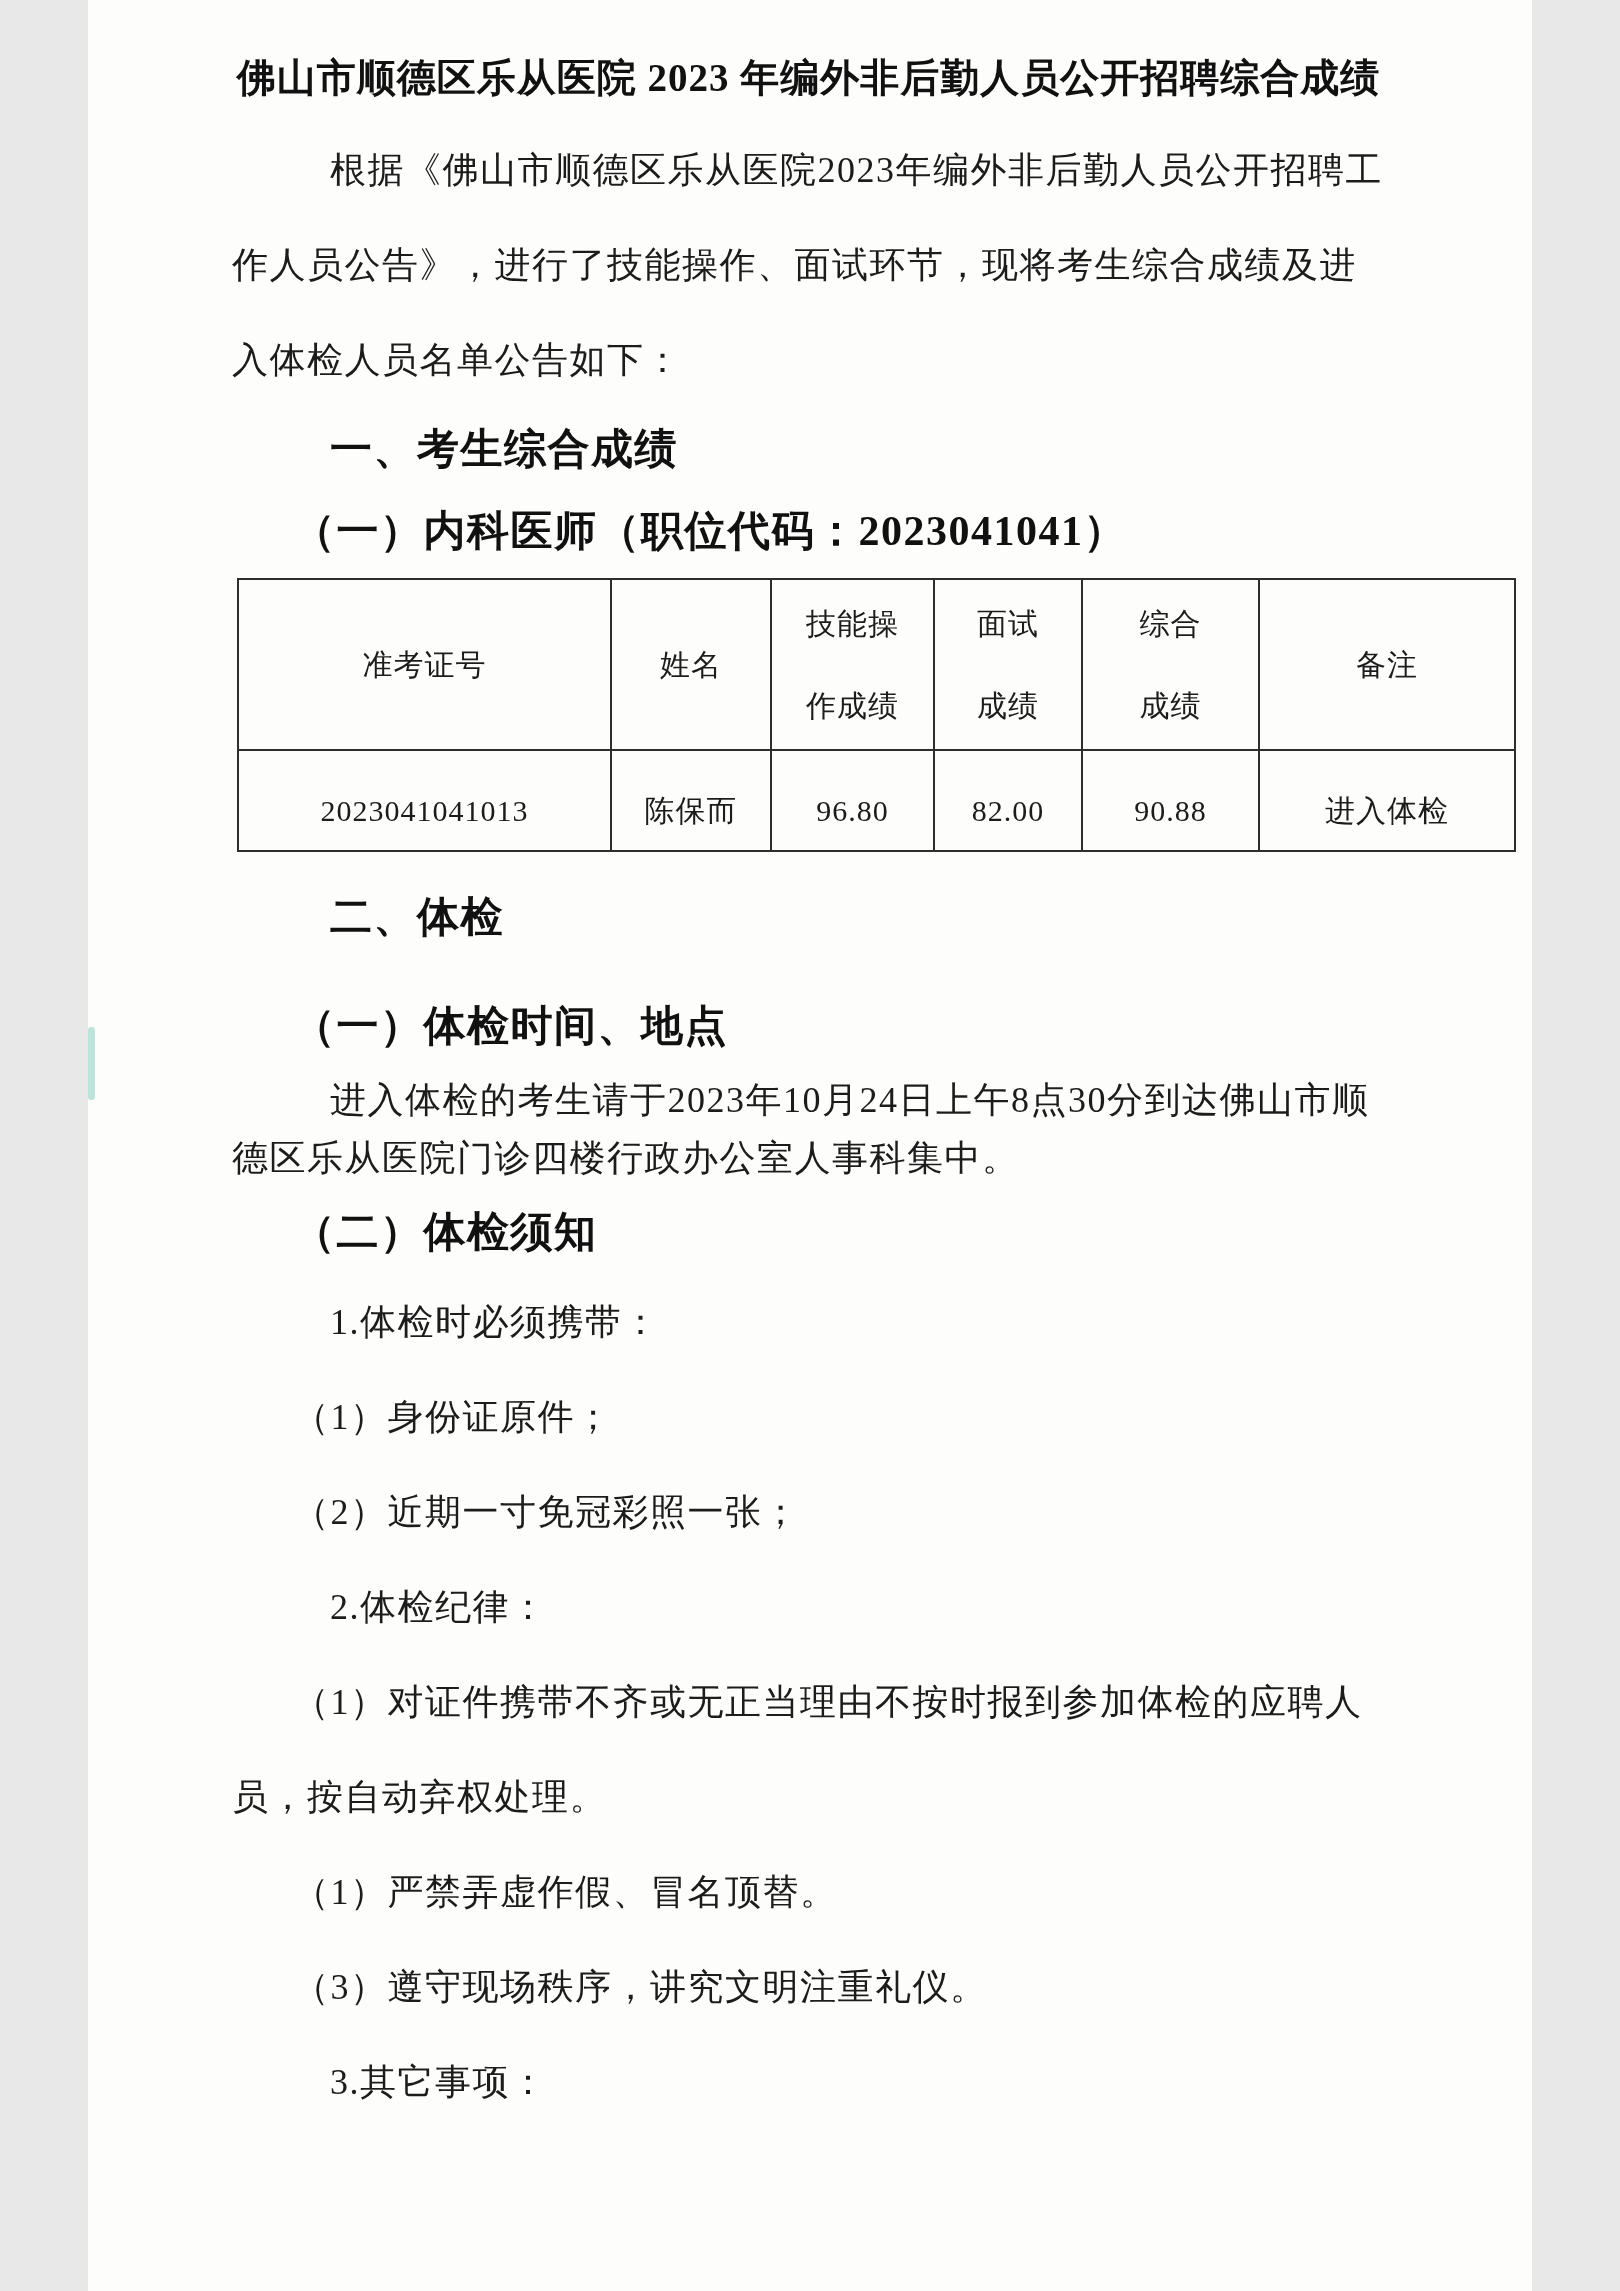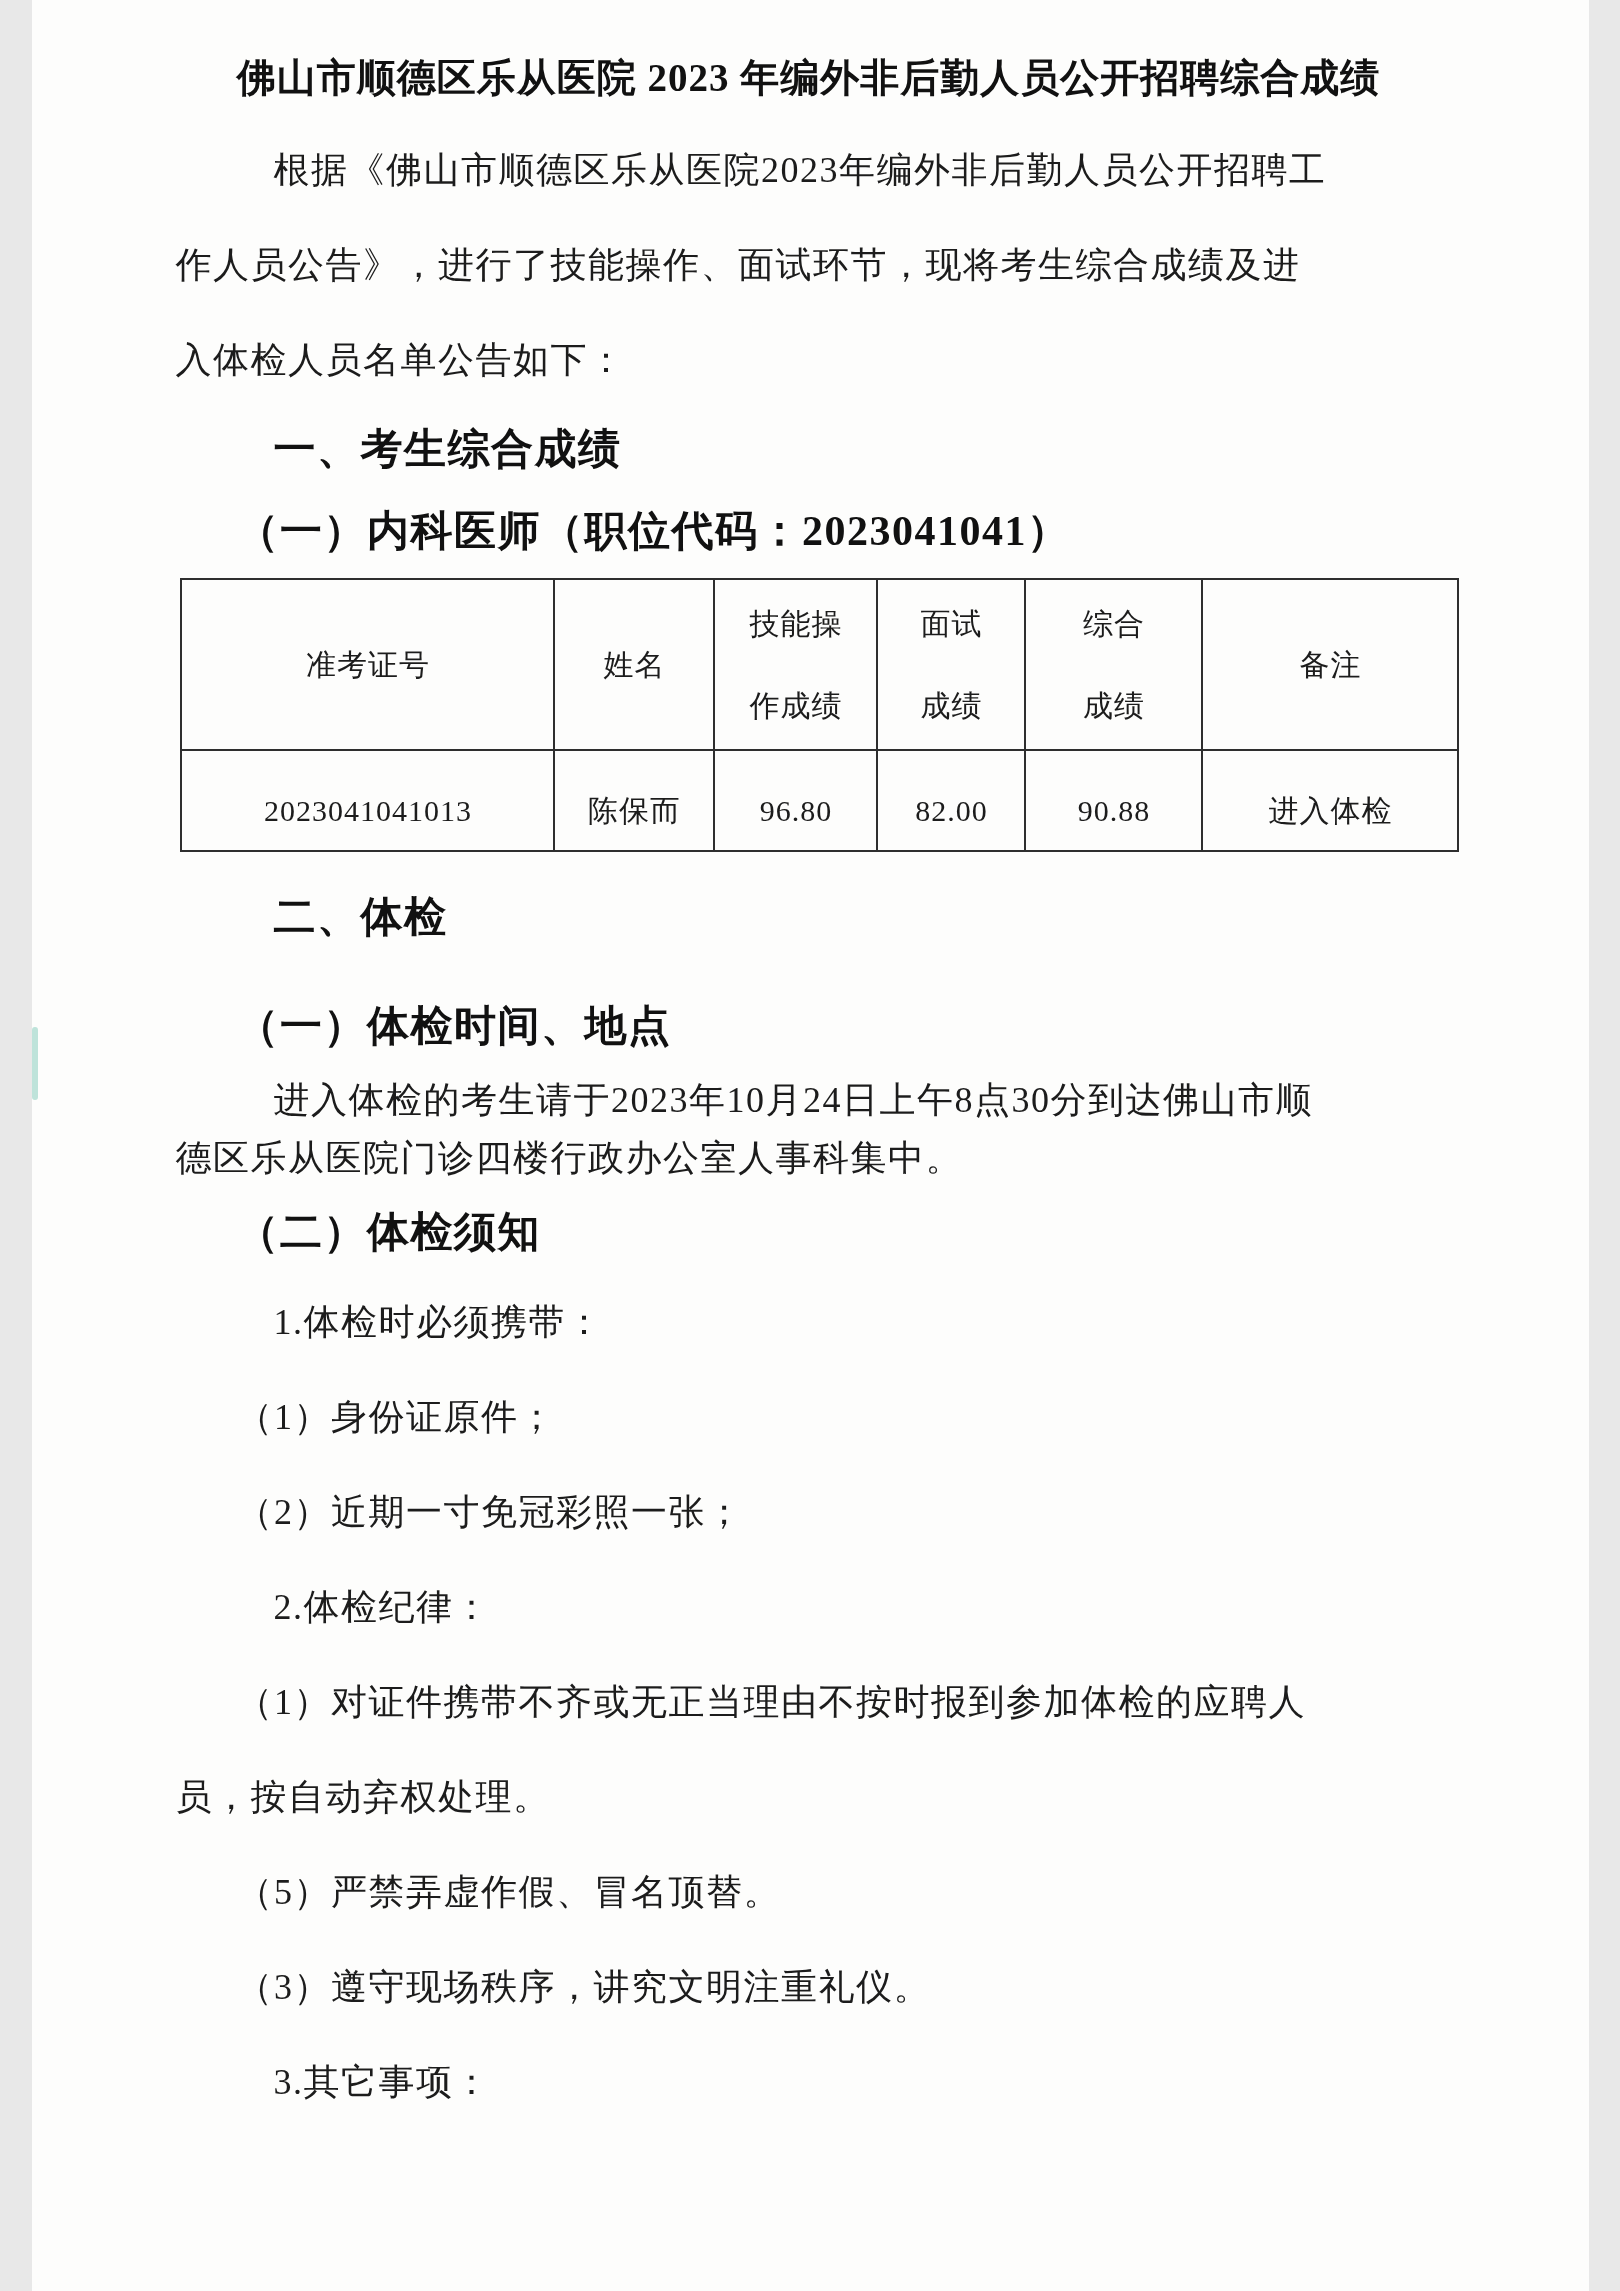--- a/index.html
+++ b/index.html
@@ -1,19 +1,19 @@
 <!DOCTYPE html>
 <html><head>
 <meta charset="utf-8">
 <style>
   * { margin: 0; padding: 0; box-sizing: border-box; }
   html, body { background: #e8e8e8; }
   .page {
     position: relative;
-    width: 1557px;
+    width: 1444px;
     height: 2292px;
     margin: 0 auto;
     background: #fdfdfc;
     color: #1c1c1c;
     font-family: "Liberation Serif", "DejaVu Serif", serif;
     padding: 29px 147px 0 144px;
     overflow: hidden;
   }
   .title {
     text-align: center;
@@ -135,19 +135,19 @@
 
   <div class="heading indent-paren h-sec2-2">（二）体检须知</div>
 
   <div class="items">
     <div class="bodytext item indent-num">1.体检时必须携带：</div>
     <div class="bodytext item indent-paren">（1）身份证原件；</div>
     <div class="bodytext item indent-paren">（2）近期一寸免冠彩照一张；</div>
     <div class="bodytext item indent-num">2.体检纪律：</div>
     <div class="bodytext item indent-paren">（1）对证件携带不齐或无正当理由不按时报到参加体检的应聘人
 员，按自动弃权处理。</div>
-    <div class="bodytext item indent-paren">（5）严禁弄虚作假、冒名顶替。</div>
+    <div class="bodytext item indent-paren">（1）严禁弄虚作假、冒名顶替。</div>
     <div class="bodytext item indent-paren">（3）遵守现场秩序，讲究文明注重礼仪。</div>
     <div class="bodytext item indent-num">3.其它事项：</div>
   </div>
 
 </div>
 
 
 </body></html>

